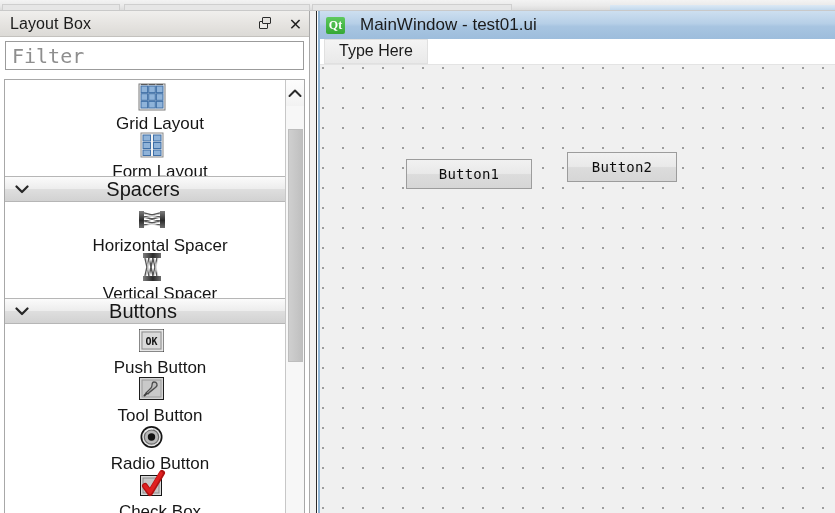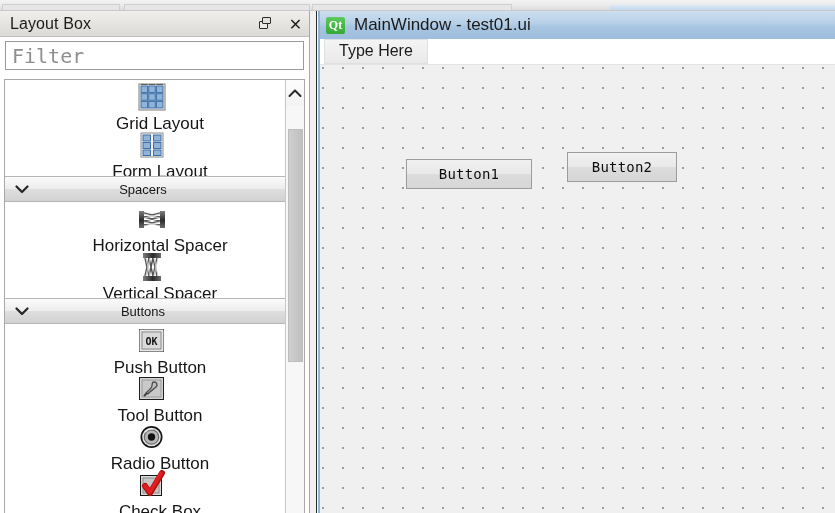--- a/index.html
+++ b/index.html
@@ -172,21 +172,21 @@
   .wb-group-chev {
     position: absolute;
     left: 10px; top: 50%;
     transform: translateY(-50%);
     width: 14px; height: 10px;
   }
   .wb-group-chev svg { display: block; }
   .wb-group-label {
     width: 100%;
     text-align: center;
-    font-size: 13px;
+    font-size: 20px;
     color: #161616;
     padding-right: 6px;
   }
 
   
   .ico {
     width: 34px; height: 34px;
     flex: 0 0 34px;
     position: relative;
   }
@@ -253,21 +253,21 @@
     font-size: 12px;
     font-weight: bold;
     line-height: 17px;
     text-align: center;
     font-family: Liberation Serif, serif;
     flex: 0 0 auto;
   }
   .qt-title {
     font-size: 17px;
     color: #1b1b1b;
-    margin-left: 9px;
+    margin-left: 15px;
     white-space: nowrap;
   }
 
   .qt-menubar {
     height: 26px;
     background: #ffffff;
     border-bottom: 1px solid #e4e4e4;
     display: flex;
     align-items: center;
     padding-left: 4px;

